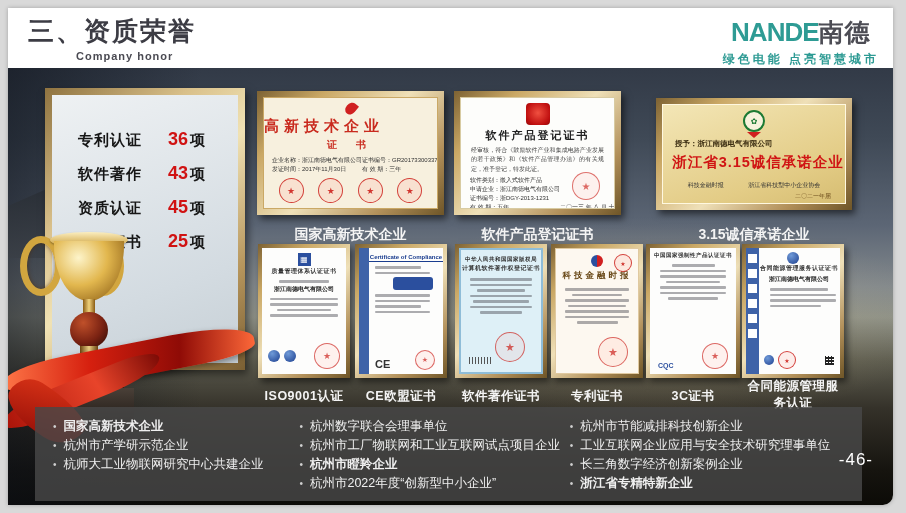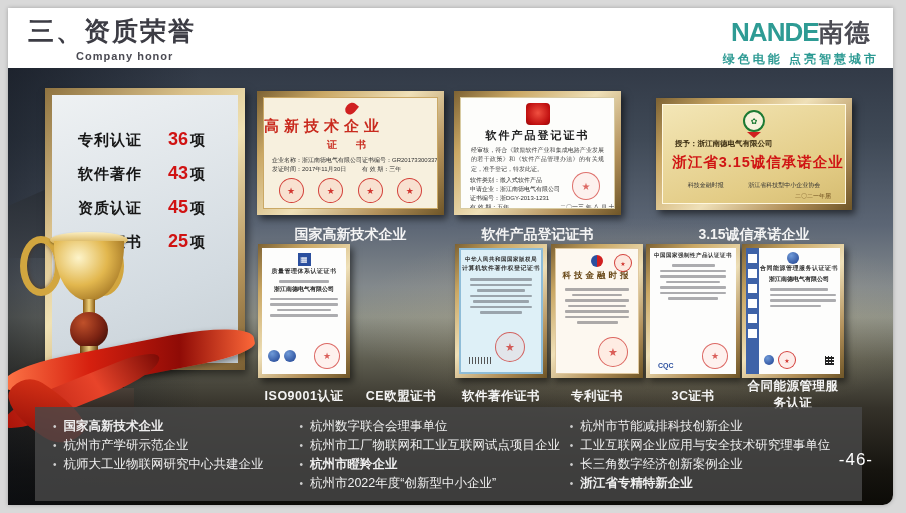--- a/index.html
+++ b/index.html
@@ -278,20 +278,35 @@
           <div class="logo-dot"></div>
           <div class="logo-dot"></div>
           <div class="seal r2-seal">★</div>
         </div>
       </div>
     </div>
     <div class="caption">ISO9001认证</div>
   </div>
 
   <div class="cert-col row2" style="left:347px;width:92px;">
+    <div class="gold" style="height:134px;">
+      <div class="cert-inner r2-inner">
+        <div class="ce-side"></div>
+        <div class="ce-head">Certificate of Compliance</div>
+        <div class="tline" style="width:55%;margin:4px 6px 0 16px;"></div>
+        <div class="tline" style="width:65%;margin:3px 6px 0 16px;"></div>
+        <div class="ce-box"></div>
+        <div class="tline" style="width:65%;margin:4px 6px 0 16px;"></div>
+        <div class="tline" style="width:65%;margin:3px 6px 0 16px;"></div>
+        <div class="tline" style="width:55%;margin:3px 6px 0 16px;"></div>
+        <div class="tline" style="width:65%;margin:3px 6px 0 16px;"></div>
+        <div class="ce-mark">CE</div>
+        <div class="seal r2-seal" style="position:absolute;right:8px;bottom:4px;width:18px;height:18px;font-size:7px;">★</div>
+      </div>
+    </div>
     <div class="caption">CE欧盟证书</div>
   </div>
 
   <div class="cert-col row2" style="left:447px;width:92px;">
     <div class="gold" style="height:134px;">
       <div class="cert-inner soft-inner" style="padding-top:6px;">
         <div class="r2-title" style="font-size:5.5px;">中华人民共和国国家版权局</div>
         <div class="r2-title" style="font-size:6px;margin-top:1px;">计算机软件著作权登记证书</div>
         <div class="tline" style="width:78%;margin:5px auto 0;"></div>
         <div class="tline" style="width:78%;margin:3px auto 0;"></div>

